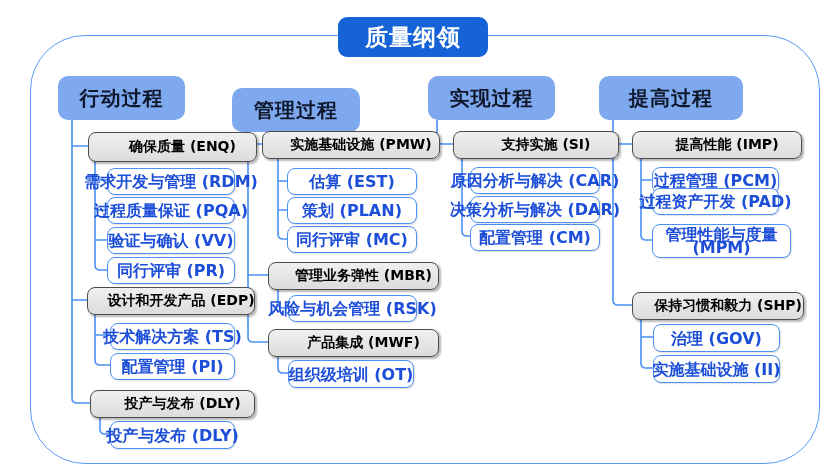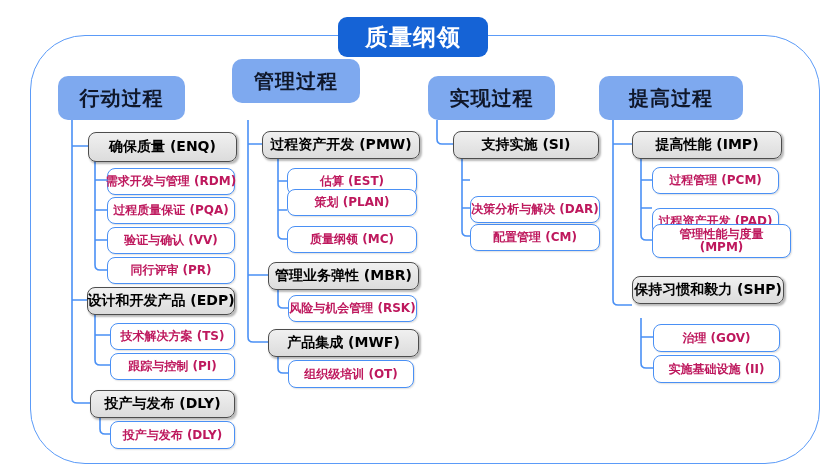--- a/index.html
+++ b/index.html
@@ -22,25 +22,26 @@
     position:absolute;z-index:2;background:#7ea9ef;border-radius:10px;
     color:#0f172a;font-weight:bold;font-size:20px;letter-spacing:1px;
     display:flex;align-items:center;justify-content:center;
   }
   .grp{
     position:absolute;z-index:2;background:linear-gradient(#f0f0f0,#dcdcdc);
     border:1.4px solid #4d4d4d;border-radius:8px;
     color:#000;font-weight:bold;font-size:14px;white-space:nowrap;
     display:flex;align-items:center;justify-content:center;
     box-shadow:1.5px 1.5px 2px rgba(0,0,0,0.28);
+    padding-left:20px;
   }
   .itm{
     position:absolute;z-index:2;background:#fff;
     border:1.5px solid #4a90f5;border-radius:8px;
-    color:#be185d;font-weight:bold;font-size:12px;line-height:13px;white-space:nowrap;
+    color:#1d4ed8;font-weight:bold;font-size:16px;line-height:13px;white-space:nowrap;
     display:flex;align-items:center;justify-content:center;text-align:center;
     box-shadow:1px 1px 1.5px rgba(0,0,0,0.12);
   }
   .itm.wrap{white-space:normal;padding:0 6px;}
 </style>
 </head>
 <body>
 
 <div class="canvas">
 
@@ -58,54 +59,55 @@
          M437,112 V131 Q437,136 442,136 H453
          M462,148 V223 Q462,228 467,228 H470 M462,172 H470 M462,200 H470
          M613,112 V292 Q613,297 618,297 H632 M613,136 H632
          M641,149 V227 Q641,232 646,232 H652 M641,172 H652 M641,200 H652
          M641,310 V355 Q641,360 646,360 H653 M641,329 H653"></path>
   </svg>
 
   <div class="title-box">质量纲领</div>
 
   <div class="hdr" style="left:58px;top:68px;width:127px;height:44px">行动过程</div>
-  <div class="hdr" style="left:232px;top:51px;width:128px;height:44px">管理过程</div>
+  <div class="hdr" style="left:232px;top:80px;width:128px;height:44px">管理过程</div>
   <div class="hdr" style="left:428px;top:68px;width:127px;height:44px">实现过程</div>
   <div class="hdr" style="left:599px;top:68px;width:144px;height:44px">提高过程</div>
 
   <div class="grp" style="left:88px;top:124px;width:147px;height:28px">确保质量 (ENQ)</div>
   <div class="itm" style="left:107px;top:160px;width:126px;height:25px">需求开发与管理 (RDM)</div>
   <div class="itm" style="left:107px;top:189px;width:126px;height:25px">过程质量保证 (PQA)</div>
   <div class="itm" style="left:107px;top:219px;width:126px;height:25px">验证与确认 (VV)</div>
   <div class="itm" style="left:107px;top:249px;width:126px;height:25px">同行评审 (PR)</div>
 
   <div class="grp" style="left:87px;top:279px;width:146px;height:26px">设计和开发产品 (EDP)</div>
   <div class="itm" style="left:110px;top:315px;width:123px;height:25px">技术解决方案 (TS)</div>
-  <div class="itm" style="left:110px;top:345px;width:123px;height:25px">跟踪与控制 (PI)</div>
+  <div class="itm" style="left:110px;top:345px;width:123px;height:25px">配置管理 (PI)</div>
 
   <div class="grp" style="left:90px;top:382px;width:143px;height:26px">投产与发布 (DLY)</div>
   <div class="itm" style="left:110px;top:413px;width:123px;height:26px">投产与发布 (DLY)</div>
 
-  <div class="grp" style="left:262px;top:123px;width:156px;height:26px">过程资产开发 (PMW)</div>
+  <div class="grp" style="left:262px;top:123px;width:156px;height:26px">实施基础设施 (PMW)</div>
   <div class="itm" style="left:287px;top:160px;width:128px;height:25px">估算 (EST)</div>
-  <div class="itm" style="left:287px;top:181px;width:128px;height:25px">策划 (PLAN)</div>
-  <div class="itm" style="left:287px;top:218px;width:128px;height:25px">质量纲领 (MC)</div>
+  <div class="itm" style="left:287px;top:189px;width:128px;height:25px">策划 (PLAN)</div>
+  <div class="itm" style="left:287px;top:218px;width:128px;height:25px">同行评审 (MC)</div>
 
   <div class="grp" style="left:268px;top:254px;width:149px;height:26px">管理业务弹性 (MBR)</div>
   <div class="itm" style="left:288px;top:287px;width:127px;height:25px">风险与机会管理 (RSK)</div>
 
   <div class="grp" style="left:268px;top:321px;width:149px;height:26px">产品集成 (MWF)</div>
   <div class="itm" style="left:288px;top:352px;width:124px;height:26px">组织级培训 (OT)</div>
 
   <div class="grp" style="left:453px;top:123px;width:144px;height:26px">支持实施 (SI)</div>
+  <div class="itm" style="left:470px;top:159px;width:128px;height:25px">原因分析与解决 (CAR)</div>
   <div class="itm" style="left:470px;top:216px;width:128px;height:25px">配置管理 (CM)</div>
   <div class="itm" style="left:470px;top:188px;width:128px;height:25px">决策分析与解决 (DAR)</div>
 
   <div class="grp" style="left:632px;top:123px;width:148px;height:26px">提高性能 (IMP)</div>
   <div class="itm" style="left:652px;top:159px;width:125px;height:25px">过程管理 (PCM)</div>
-  <div class="itm" style="left:652px;top:200px;width:125px;height:25px">过程资产开发 (PAD)</div>
+  <div class="itm" style="left:652px;top:180px;width:125px;height:25px">过程资产开发 (PAD)</div>
   <div class="itm wrap" style="left:652px;top:216px;width:125px;height:32px">管理性能与度量 (MPM)</div>
 
-  <div class="grp" style="left:632px;top:268px;width:150px;height:26px">保持习惯和毅力 (SHP)</div>
+  <div class="grp" style="left:632px;top:284px;width:150px;height:26px">保持习惯和毅力 (SHP)</div>
   <div class="itm" style="left:653px;top:347px;width:125px;height:26px">实施基础设施 (II)</div>
   <div class="itm" style="left:653px;top:316px;width:125px;height:26px">治理 (GOV)</div>
 
 </div>
 
 </body></html>

